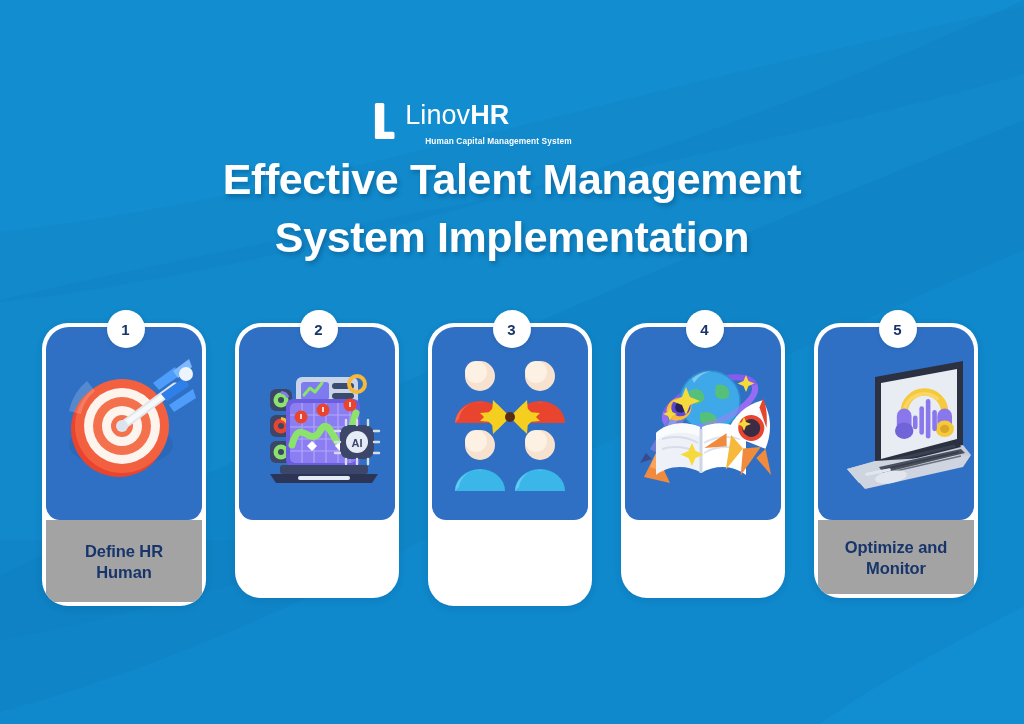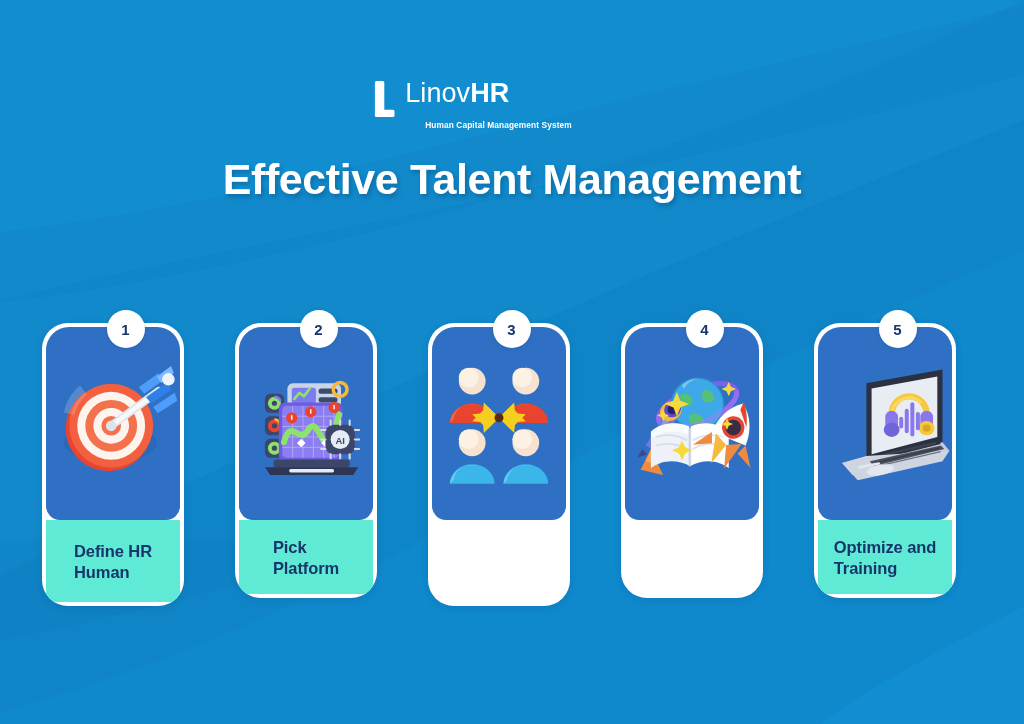--- a/index.html
+++ b/index.html
@@ -8,35 +8,35 @@
     font-family:"Liberation Sans", sans-serif;
     background:#1189cb;
     position:relative;
   }
 
   
   #bg-waves { position:absolute; inset:0; width:1024px; height:724px; }
 
   
   #logo-block {
-    position:absolute; top:78px; left:0; width:946px;
+    position:absolute; top:100px; left:0; width:946px;
     display:flex; justify-content:center; align-items:flex-start;
   }
   #logo-inner { display:flex; align-items:flex-start; gap:9px; }
   #logo-mark { width:22px; height:38px; flex:none; margin-top:2px; }
   #logo-text-wrap { display:flex; flex-direction:column; align-items:flex-start; }
   #logo-word {
     font-size:27px; line-height:30px; color:#ffffff; letter-spacing:.1px;
     white-space:nowrap;
   }
   #logo-word .linov { font-weight:400; }
   #logo-word .hr { font-weight:700; }
   #logo-tagline {
     font-size:8.3px; font-weight:700; color:#ffffff;
-    letter-spacing:.12px; margin-top:12px; white-space:nowrap;
+    letter-spacing:.12px; margin-top:6px; white-space:nowrap;
     align-self:flex-end;
     padding-left:20px;
   }
 
   
   #title {
     position:absolute; top:150px; left:0; width:1024px;
     text-align:center; color:#ffffff;
     font-size:43px; font-weight:700; line-height:58px;
     letter-spacing:-0.4px;
@@ -46,43 +46,43 @@
 
   
   #cards {
     position:absolute; top:310px; left:42px;
     width:940px; height:290px;
     display:flex; gap:26px;
   }
   .card-slot { width:167px; position:relative; }
 
   .card {
-    position:absolute; left:0; top:13px; width:142px;
+    position:absolute; left:0; top:13px; width:164px;
     background:#ffffff;
     border-radius:26px;
     box-shadow:0 2px 7px rgba(5,50,85,.13);
     padding:4px;
     overflow:hidden;
     display:flex; flex-direction:column;
   }
   .card-inner {
     background:#3070c4;
     border-radius:23px 23px 14px 14px;
     flex:none;
     position:relative;
     display:flex; align-items:center; justify-content:center;
     overflow:hidden;
   }
   .card-art { display:block; }
 
   .card-label {
-    background:#5eead4;
+    background:#a3a3a3;
     color:#17356b;
     font-size:16.5px; font-weight:700; line-height:21px;
-    text-align:left;
+    text-align:center;
     letter-spacing:-0.1px;
     display:flex; align-items:center; justify-content:center;
     flex:1;
     padding:6px 4px 4px;
   }
 
   .badge {
     position:absolute; top:0; left:50%;
     transform:translateX(-50%);
     width:38px; height:38px; border-radius:50%;
@@ -114,20 +114,21 @@
     </svg>
     <div id="logo-text-wrap">
       <div id="logo-word"><span class="linov">Linov</span><span class="hr">HR</span></div>
       <div id="logo-tagline">Human Capital Management System</div>
     </div>
   </div>
 </div>
 
 <h1 id="title">
   <span class="line">Effective Talent Management</span>
+  <span class="line">System Implementation</span>
 </h1>
 
 <div id="cards">
 
   <div class="card-slot">
     <div class="card" style="height:283px;">
       <div class="card-inner" style="height:193px;">
         <svg class="card-art" width="150" height="150" viewBox="0 0 150 150">
           <ellipse cx="72" cy="96" rx="52" ry="22" fill="#1f5aa8" opacity=".35"></ellipse>
           <circle cx="70" cy="80" r="48" fill="#e8442e"></circle>
@@ -198,26 +199,20 @@
           <text x="117" y="98" font-family="Liberation Sans, sans-serif" font-size="11" font-weight="700" fill="#3b4668" text-anchor="middle">AI</text>
           <g stroke="#d4dcea" stroke-width="2.4" stroke-linecap="round">
             <path d="M106 71 v5 M117 71 v5 M128 71 v5 M106 110 v5 M117 110 v5 M128 110 v5"></path>
             <path d="M95 82 h5 M95 93 h5 M95 104 h5 M134 82 h5 M134 93 h5 M134 104 h5"></path>
           </g>
           <rect x="40" y="116" width="88" height="9" rx="3" fill="#3b4668"></rect>
           <path d="M30 125 h108 l-6 9 H36 z" fill="#2c3556"></path>
           <rect x="58" y="127" width="52" height="4" rx="2" fill="#e6ecf5"></rect>
         </svg>
       </div>
-      <div class="card-label">
-        <span>
-          <span>Pick</span><br>
-          <span>Platform</span>
-        </span>
-      </div>
     </div>
     <div class="badge">2</div>
   </div>
 
   <div class="card-slot">
     <div class="card" style="height:283px;">
       <div class="card-inner" style="height:193px;">
         <svg class="card-art" width="150" height="150" viewBox="0 0 150 150">
           <g>
             <circle cx="45" cy="27" r="15" fill="#f7e2cf"></circle>
@@ -345,20 +340,20 @@
           <g stroke="#2b3140" stroke-width="1.6" opacity=".6">
             <path d="M66 120 L140 103 M68 124 L142 107"></path>
           </g>
           <ellipse cx="72" cy="128" rx="16" ry="6" transform="rotate(-10 72 128)" fill="#e2e7ef"></ellipse>
           <rect x="46" y="124" width="26" height="3" rx="1.5" transform="rotate(-11 46 124)" fill="#e2e7ef"></rect>
         </svg>
       </div>
       <div class="card-label">
         <span>
           <span>Optimize and</span><br>
-          <span>Training</span>
+          <span>Monitor</span>
         </span>
       </div>
     </div>
     <div class="badge">5</div>
   </div>
 
 </div>
 
 </body></html>

